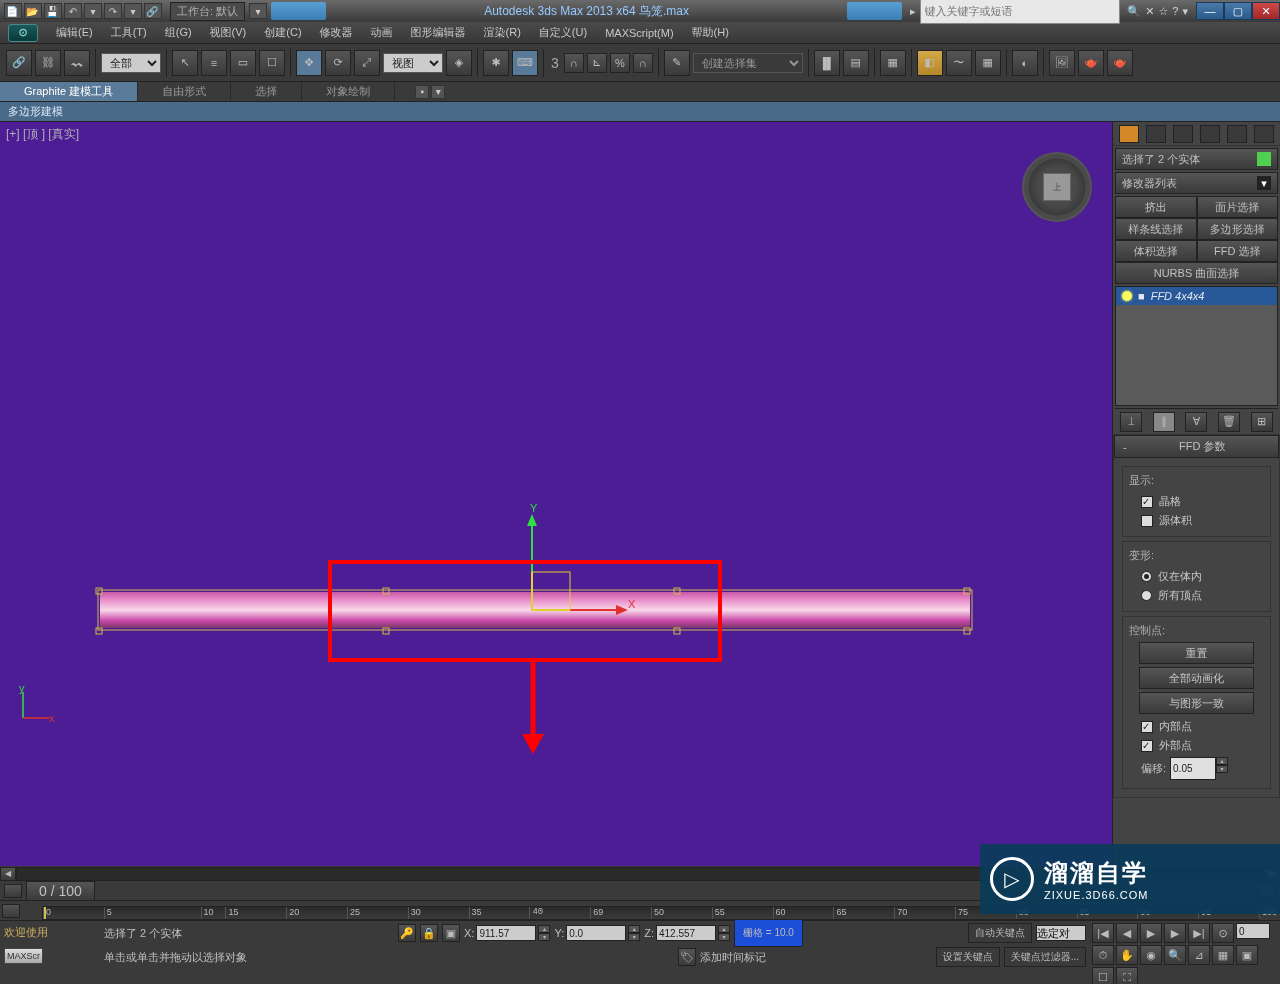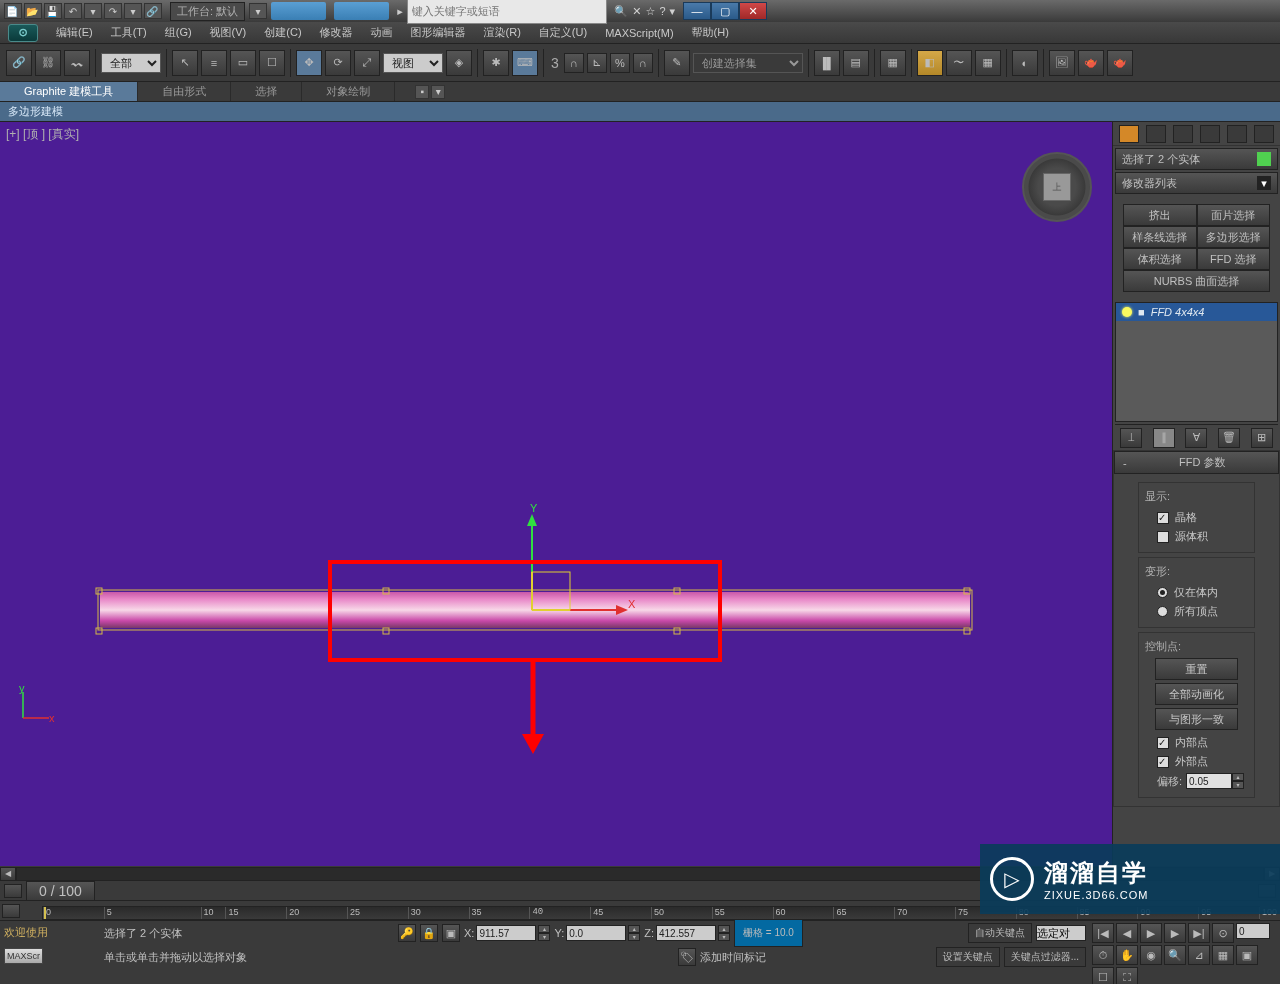--- a/index.html
+++ b/index.html
@@ -35,59 +35,59 @@
 .viewcube-inner{width:28px;height:28px;background:#999;border:1px solid #666;color:#555;display:flex;align-items:center;justify-content:center;font-size:9px}
 .gizmo{position:absolute;bottom:140px;left:15px}
 .sidebar{width:168px;background:#444;border-left:1px solid #222}
 .side-icons{height:24px;display:flex;align-items:center;justify-content:space-around;border-bottom:1px solid #333;padding:2px}
 .side-icon{width:20px;height:18px;background:#3a3a3a;border:1px solid #222}
 .side-icon.active{background:#d48828}
 .sel-info{height:22px;background:linear-gradient(#555,#3a3a3a);border:1px solid #222;margin:2px;padding:3px 6px;display:flex;align-items:center;justify-content:space-between}
 .color-swatch{width:14px;height:14px;background:#50d050}
 .mod-list{height:22px;background:linear-gradient(#555,#3a3a3a);border:1px solid #222;margin:0 2px;padding:3px 6px;display:flex;align-items:center;justify-content:space-between}
 .mod-arrow{width:14px;height:14px;background:#222;color:#fff;text-align:center;line-height:14px}
-.mod-btns{display:flex;flex-wrap:wrap;margin:10px}
+.mod-btns{display:flex;flex-wrap:wrap;margin:2px}
 .mod-btn{width:50%;height:22px;background:linear-gradient(#555,#3a3a3a);border:1px solid #222;display:flex;align-items:center;justify-content:center;color:#c0c0c0;font-size:11px}
 .mod-btn.full{width:100%}
 .mod-stack{height:120px;background:#5a5a5a;border:1px solid #222;margin:2px}
 .mod-stack-item{background:#285898;color:#e0e8f0;padding:3px 6px;display:flex;align-items:center;gap:6px;font-style:italic}
 .light-icon{width:10px;height:10px;background:#fafa60;border-radius:50%;box-shadow:0 0 3px #fafa60}
 .mod-tools{height:26px;display:flex;align-items:center;justify-content:space-around;border-top:1px solid #222;margin:0 2px}
 .rollout{background:#444;border:1px solid #333}
 .rollout-header{background:linear-gradient(#555,#3a3a3a);padding:3px 8px;display:flex;align-items:center;gap:8px;border:1px solid #222}
-.rollout-body{padding:4px 24px}
+.rollout-body{padding:4px 8px}
 .fieldset{border:1px solid #333;margin:4px 0;padding:6px}
 .fieldset-legend{color:#b0b0b0;margin-bottom:4px;display:block}
 .chk-row,.rad-row{display:flex;align-items:center;gap:6px;padding:2px 0 2px 12px;color:#c8c8c8}
 .chk{width:12px;height:12px;background:#ddd;border:1px solid #222}
 .chk.checked::after{content:"✓";color:#222;font-size:10px;line-height:10px;display:block}
 .rad{width:11px;height:11px;border-radius:50%;background:#ddd;border:1px solid #222}
 .rad.checked::after{content:"";display:block;width:5px;height:5px;background:#222;border-radius:50%;margin:2px}
 .panel-btn{background:linear-gradient(#555,#3a3a3a);border:1px solid #222;height:22px;margin:3px 10px;display:flex;align-items:center;justify-content:center;color:#c8c8c8}
 .spinner-row{display:flex;align-items:center;gap:4px;padding:2px 0 2px 12px}
 .spinner{display:flex}
-.spinner-input{width:46px;height:16px;background:#e0e0e0;border:1px solid #222;color:#222;padding:0 2px;font-size:10px}
+.spinner-input{width:46px;height:23px;background:#e0e0e0;border:1px solid #222;color:#222;padding:0 2px;font-size:10px}
 .spinner-btns{width:12px;display:flex;flex-direction:column}
 .spinner-btns div{height:8px;background:#555;border:1px solid #222;font-size:6px;text-align:center;line-height:6px;color:#bbb}
 .scrollbar-h{height:16px;background:#3a3a3a;display:flex;align-items:center}
 .scroll-btn{width:16px;height:14px;background:linear-gradient(#555,#3a3a3a);border:1px solid #222;text-align:center;color:#bbb;font-size:8px;line-height:12px}
 .scroll-track{flex:1;height:14px;background:#2a2a2a;border:1px solid #222}
 .timeslider{height:18px;background:#3a3a3a;display:flex;align-items:center;gap:4px;padding:0 4px}
 .time-btn{width:18px;height:14px;background:linear-gradient(#555,#3a3a3a);border:1px solid #222}
 .time-display{background:linear-gradient(#555,#3a3a3a);border:1px solid #222;padding:1px 12px;font-size:14px}
 .timeline{height:20px;background:#3a3a3a;border-top:1px solid #222;position:relative;display:flex;align-items:flex-end}
 .timeline-inner{flex:1;height:14px;margin:0 20px;background:linear-gradient(#2a2a2a,#3a3a3a);position:relative;border:1px solid #222}
 .timeline-inner::before{content:"";position:absolute;left:0;top:0;width:3px;height:100%;background:#d4c050}
 .tick{position:absolute;top:0;height:100%;border-left:1px solid #555;color:#bbb;font-size:9px;padding-left:2px}
 .statusbar{height:48px;background:#3a3a3a;border-top:1px solid #222;display:flex}
 .status-left{width:100px;display:flex;flex-direction:column}
 .status-row{display:flex;align-items:center;height:24px;gap:4px;padding:0 4px}
 .coord-box{display:flex;align-items:center;gap:2px}
 .coord-input{width:60px;height:16px;background:#ccc;border:1px solid #222;color:#222;padding:0 2px;font-size:10px}
-.grid-box{background:#0369a1;color:#bbb;padding:6px 8px;border:1px solid #222;font-size:10px}
+.grid-box{background:#1d4ed8;color:#bbb;padding:6px 8px;border:1px solid #222;font-size:10px}
 .autokey{background:#3a3a3a;border:1px solid #222;padding:2px 6px;color:#bbb;font-size:10px}
 .status-input{background:#ccc;border:1px solid #222;height:16px;width:50px}
 .play-btn{width:22px;height:20px;background:linear-gradient(#555,#3a3a3a);border:1px solid #222;display:flex;align-items:center;justify-content:center;color:#bbb}
 .maxscr-btn{background:linear-gradient(#ddd,#aaa);border:1px solid #444;color:#333;padding:2px 2px;font-size:9px}
 .watermark{position:absolute;bottom:70px;right:0;width:300px;height:70px;background:rgba(10,60,90,0.92);display:flex;align-items:center;color:#fff;padding:0 10px;gap:10px}
 .wm-logo{width:44px;height:44px;border:3px solid #fff;border-radius:50%;display:flex;align-items:center;justify-content:center;font-size:20px}
 .wm-text{display:flex;flex-direction:column}
 .wm-cn{font-size:24px;font-weight:bold;letter-spacing:2px}
 .wm-url{font-size:11px;letter-spacing:1px}
 </style>
@@ -101,20 +101,21 @@
     <div class="tb-icon">💾</div>
     <div class="tb-icon">↶</div>
     <div class="tb-icon">▾</div>
     <div class="tb-icon">↷</div>
     <div class="tb-icon">▾</div>
     <div class="tb-icon">🔗</div>
   </div>
   <div class="workspace">工作台: 默认</div>
   <div class="tb-icon">▾</div>
   <div class="titlebar-cloud"></div>
+  <div class="title-center">Autodesk 3ds Max  2013 x64    鸟笼.max</div>
   <div class="titlebar-cloud"></div>
   <span style="color:#ccc;margin:0 4px">▸</span>
   <input class="title-search" placeholder="键入关键字或短语" style="">
   <div class="title-right-icons">
     <span>🔍</span>
     <span>✕</span>
     <span>☆</span>
     <span>?</span>
     <span>▾</span>
   </div>
@@ -367,21 +368,21 @@
   <div class="timeline-inner" id="timeline-track">
       <div class="tick" style="left: 0%;">0</div>
       <div class="tick" style="left: 5%;">5</div>
       <div class="tick" style="left: 10%; margin-left: 36px;">10</div>
       <div class="tick" style="left: 15%;">15</div>
       <div class="tick" style="left: 20%;">20</div>
       <div class="tick" style="left: 25%;">25</div>
       <div class="tick" style="left: 30%;">30</div>
       <div class="tick" style="left: 35%;">35</div>
       <div class="tick" style="left: 40%; font-family: Liberation Mono, monospace;">40</div>
-      <div class="tick" style="left: 45%;">45</div>
+      <div class="tick" style="left: 45%;">69</div>
       <div class="tick" style="left: 50%;">50</div>
       <div class="tick" style="left: 55%;">55</div>
       <div class="tick" style="left: 60%;">60</div>
       <div class="tick" style="left: 65%;">65</div>
       <div class="tick" style="left: 70%;">70</div>
       <div class="tick" style="left: 75%;">75</div>
       <div class="tick" style="left: 80%;">80</div>
       <div class="tick" style="left: 85%;">85</div>
       <div class="tick" style="left: 90%;">90</div>
       <div class="tick" style="left: 95%;">95</div>

